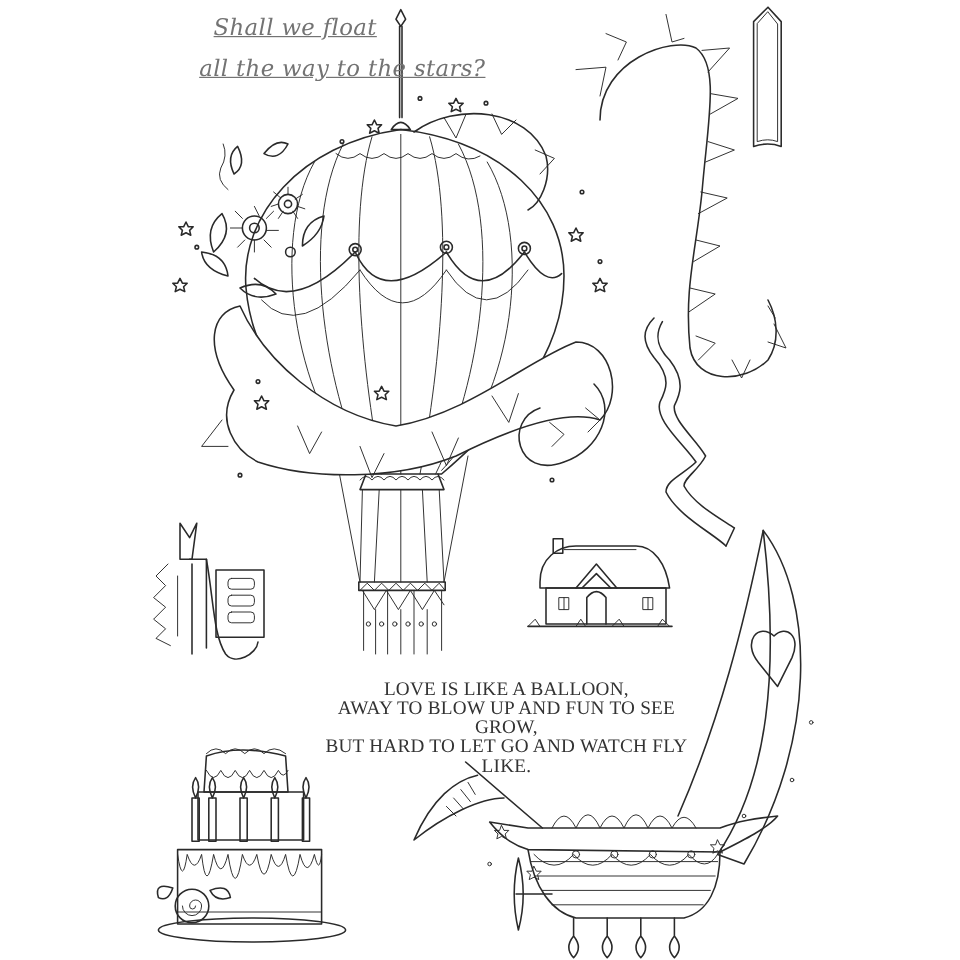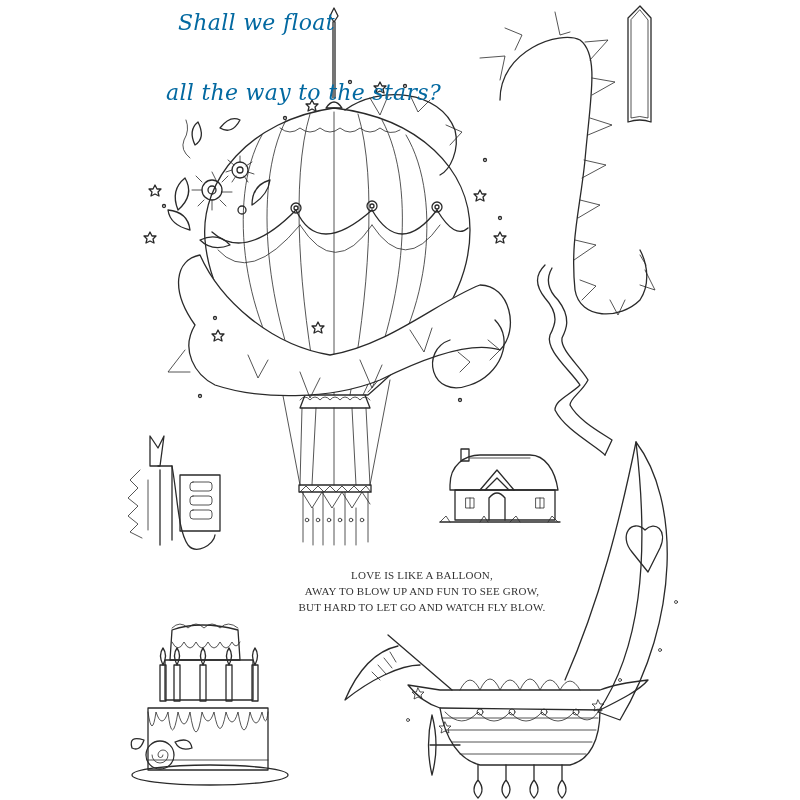--- a/index.html
+++ b/index.html
@@ -2,32 +2,33 @@
 <html><head>
 <meta charset="utf-8">
 <style>
   html, body { margin: 0; padding: 0; background: #ffffff; }
   body { width: 800px; height: 800px; position: relative; overflow: hidden; }
   #sheet { position: absolute; left: 0; top: 0; width: 800px; height: 800px; }
   .script-text {
     position: absolute;
     font-family: "DejaVu Serif", serif;
     font-style: italic;
-    color: #0369a1;
-    font-size: 22px;
+    color: #737373;
+    font-size: 19px;
     line-height: 26px;
     letter-spacing: 0.3px;
+    text-decoration: underline;
   }
   #script-line-1 { left: 178px; top: 10px; }
-  #script-line-2 { left: 166px; top: 44px; margin-top: 36px; }
+  #script-line-2 { left: 166px; top: 44px; }
   .quote-text {
     position: absolute;
     font-family: "Liberation Serif", serif;
     color: #333;
-    font-size: 11px;
+    font-size: 16px;
     line-height: 16px;
     text-align: center;
     letter-spacing: 0.2px;
   }
   #quote { left: 262px; top: 567px; width: 320px; }
   svg.art { position: absolute; left: 0; top: 0; }
   svg.art * { fill: none; stroke: #2a2a2a; stroke-width: 1.3; stroke-linecap: round; stroke-linejoin: round; }
   svg.art .thin { stroke-width: 0.8; }
   svg.art .fill-white { fill: #ffffff; }
 </style>
@@ -281,15 +282,15 @@
       <circle class="thin" cx="408" cy="720" r="1.5"></circle>
     </g>
   </svg>
 
   <div class="script-text" id="script-line-1">Shall we float</div>
   <div class="script-text" id="script-line-2">all the way to the stars?</div>
 
   <div class="quote-text" id="quote">
     <div>LOVE IS LIKE A BALLOON,</div>
     <div>AWAY TO BLOW UP AND FUN TO SEE GROW,</div>
-    <div>BUT HARD TO LET GO AND WATCH FLY BLOW.</div>
+    <div>BUT HARD TO LET GO AND WATCH FLY LIKE.</div>
   </div>
 </div>
 
 </body></html>

